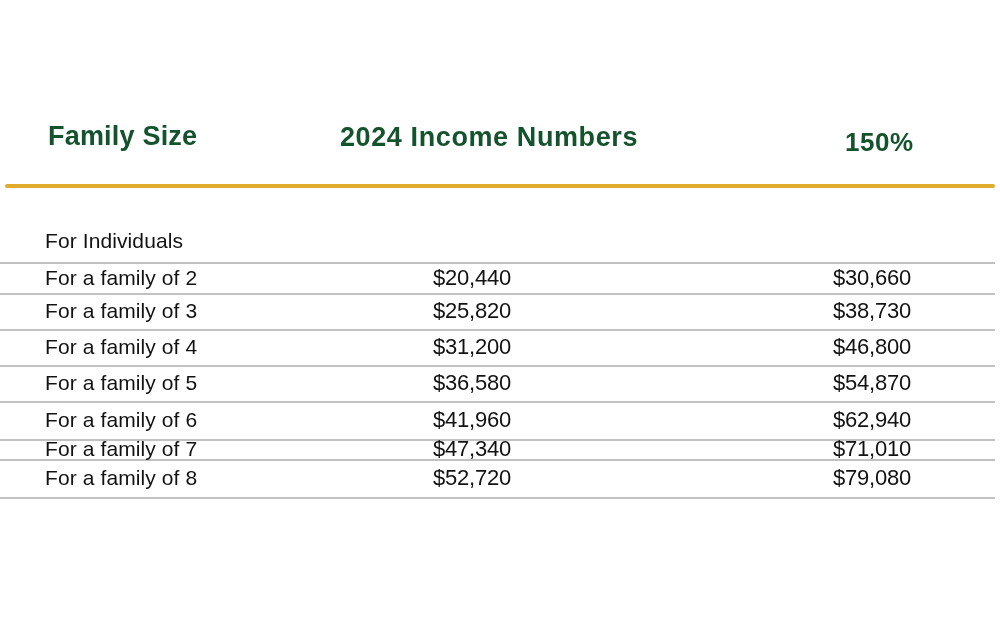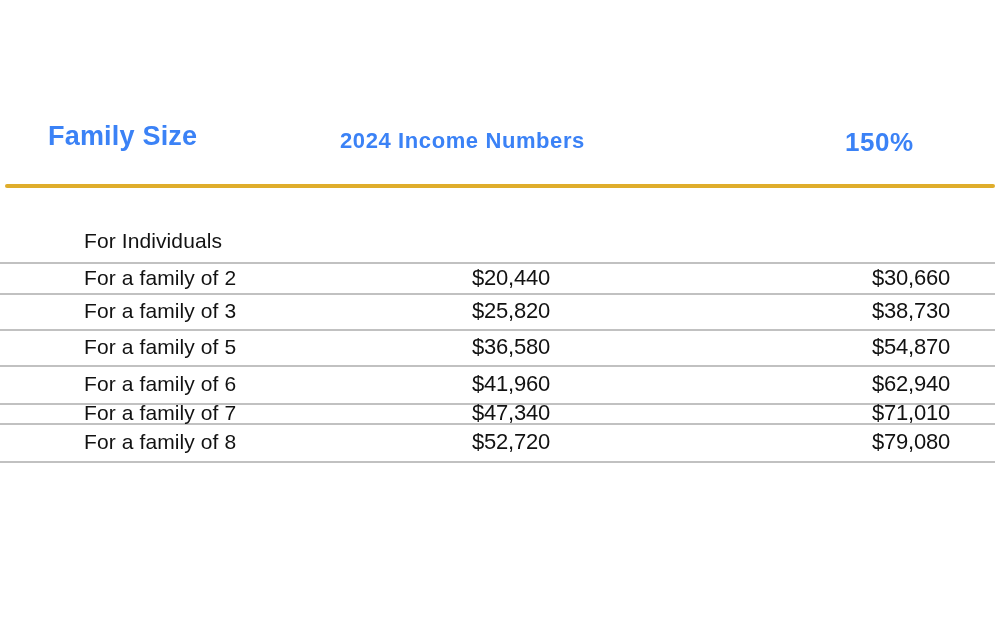--- a/index.html
+++ b/index.html
@@ -13,25 +13,25 @@
     height: 633px;
     background: #ffffff;
     overflow: hidden;
     font-family: "Liberation Sans", "DejaVu Sans", sans-serif;
     color: #121212;
   }
   
   .col-header {
     position: absolute;
     font-weight: 700;
-    color: #3b82f6;
+    color: #14532d;
     white-space: nowrap;
   }
   .col-header.family { left: 48px;  top: 121px; font-size: 27px; letter-spacing: 0.2px; }
-  .col-header.income { left: 340px; top: 128px; font-size: 22px; letter-spacing: 0.6px; }
+  .col-header.income { left: 340px; top: 122px; font-size: 27px; letter-spacing: 0.6px; }
   .col-header.pct    { left: 845px; top: 127px; font-size: 26px; letter-spacing: 0.5px; }
 
   
   .accent-divider {
     position: absolute;
     left: 5px;
     top: 184px;
     width: 990px;
     height: 4px;
     background: #DFAD2B;
@@ -51,21 +51,20 @@
     border-bottom: 2px solid #c1c1c1;
     width: 100%;
   }
   .cell {
     position: absolute;
     top: 0;
     height: calc(100% - 2px);
     display: flex;
     align-items: center;
     white-space: nowrap;
-    margin-left: 39px;
   }
   .cell.c1 { left: 45px;  font-size: 21px; letter-spacing: 0.1px; }
   .cell.c2 { left: 433px; font-size: 22px; letter-spacing: -0.2px; }
   .cell.c3 { left: 833px; font-size: 22px; letter-spacing: -0.2px; }
 </style>
 </head>
 <body>
 
 <div class="canvas">
 
@@ -86,20 +85,25 @@
       <span class="cell c2">$20,440</span>
       <span class="cell c3">$30,660</span>
     </div>
 
     <div class="row" style="height:36px">
       <span class="cell c1">For a family of 3</span>
       <span class="cell c2">$25,820</span>
       <span class="cell c3">$38,730</span>
     </div>
 
+    <div class="row" style="height:36px">
+      <span class="cell c1">For a family of 4</span>
+      <span class="cell c2">$31,200</span>
+      <span class="cell c3">$46,800</span>
+    </div>
 
     <div class="row" style="height:36px">
       <span class="cell c1">For a family of 5</span>
       <span class="cell c2">$36,580</span>
       <span class="cell c3">$54,870</span>
     </div>
 
     <div class="row" style="height:38px">
       <span class="cell c1">For a family of 6</span>
       <span class="cell c2">$41,960</span>

